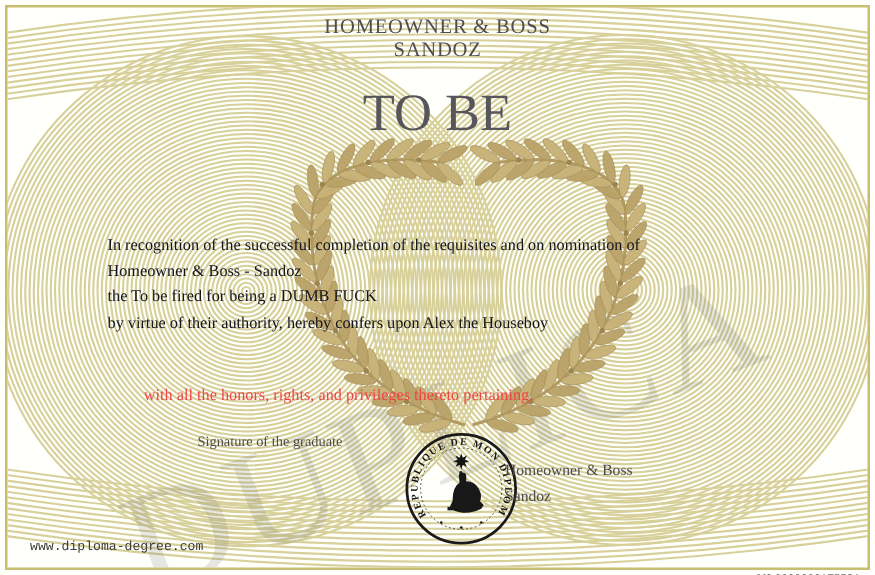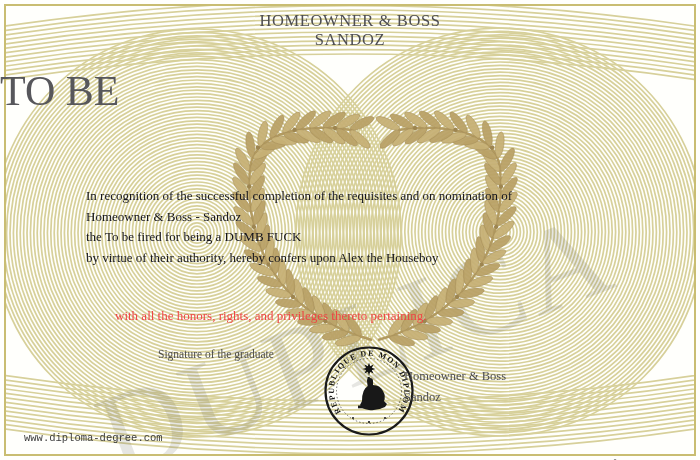--- a/index.html
+++ b/index.html
@@ -12,21 +12,21 @@
     position:absolute; left:4px; top:4px; right:4px; bottom:4px;
     border:2px solid #c9bd72; pointer-events:none;
   }
   .header{
     position:absolute; left:0; top:11px; width:100%;
     text-align:center; font-size:16.5px; line-height:19px;
     color:#4e4e52; letter-spacing:0.6px;
   }
   .title{
     position:absolute; left:0; top:70px; width:100%;
-    font-size:42px; line-height:43px;
+    text-align:center; font-size:42px; line-height:43px;
     color:#57575b; white-space:nowrap;
   }
   .body-text{
     position:absolute; left:68px; top:186px;
     font-size:13px; line-height:20.6px; color:#14141c;padding-left:18px;
   }
   .closing{
     position:absolute; left:115px; top:308px;
     font-size:13px; color:#ef4444;
   }

